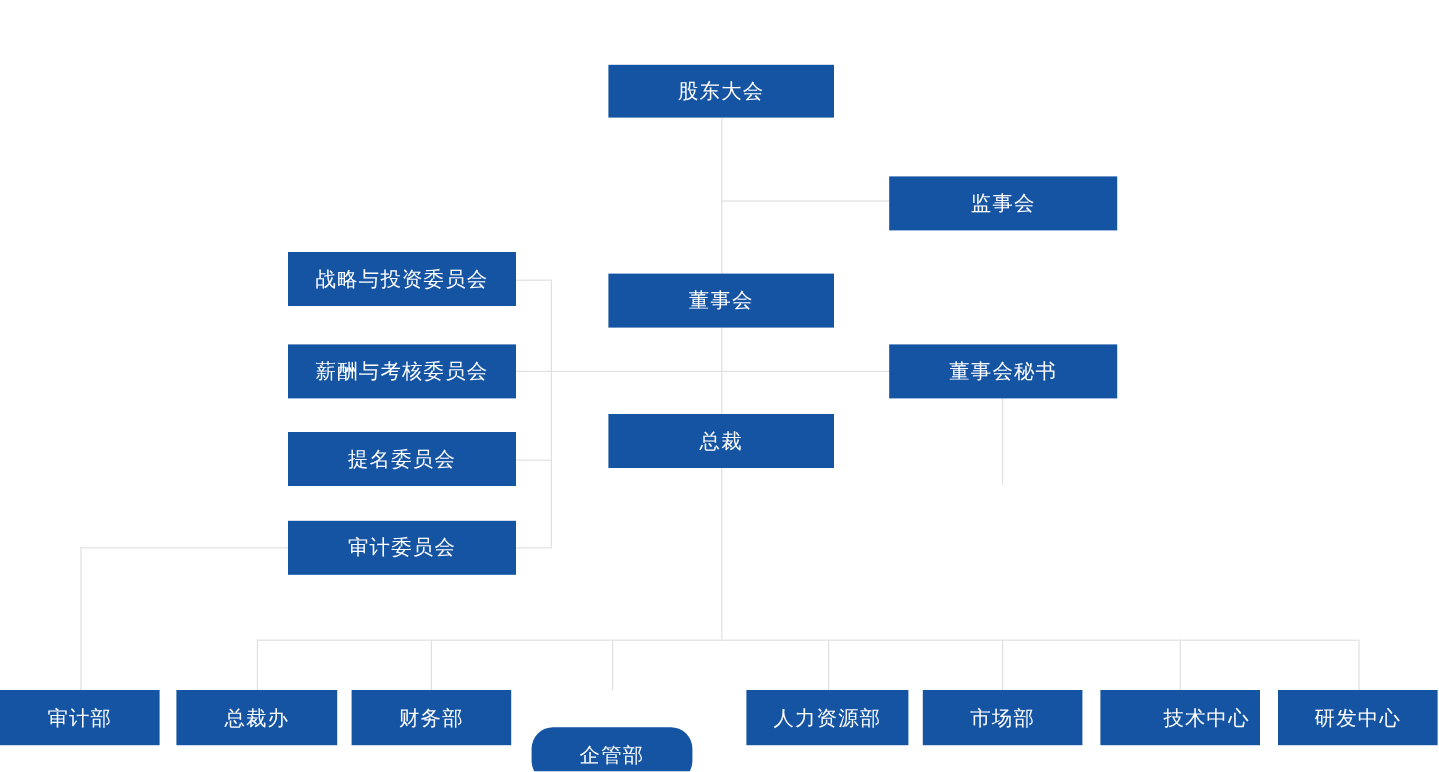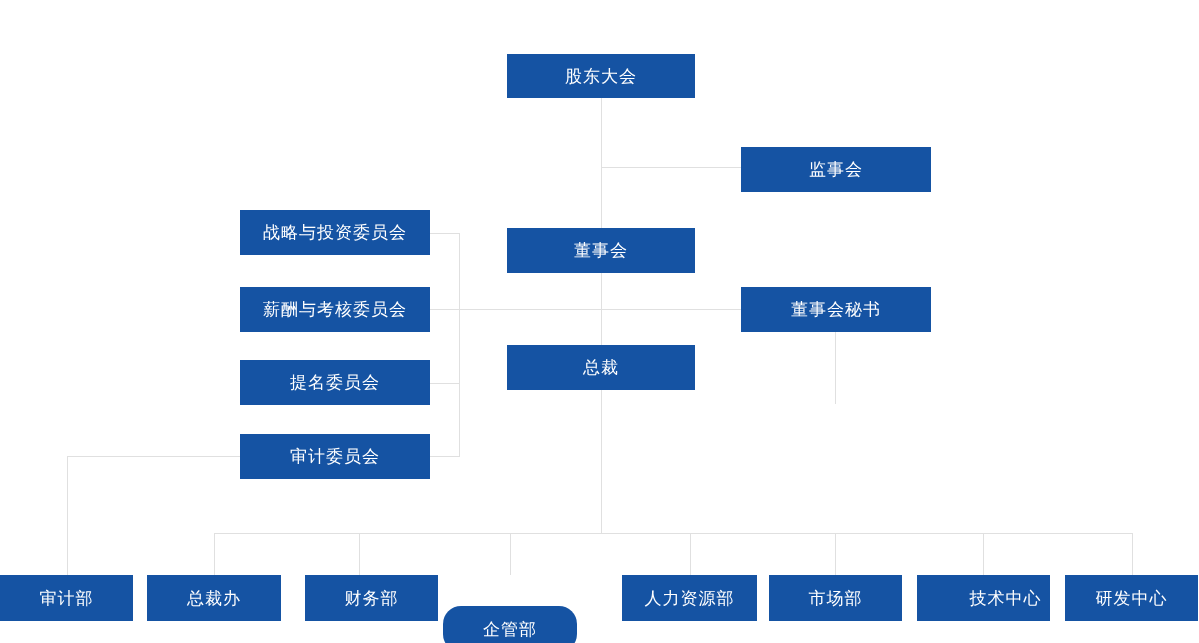--- a/index.html
+++ b/index.html
@@ -80,21 +80,21 @@
 
   <div class="node" style="left:741px; top:287px; width:190px; height:45px;">董事会秘书</div>
 
 
   <div class="node" style="left:507px; top:345px; width:188px; height:45px;">总裁</div>
 
   <div class="node" style="left:0px; top:575px; width:133px; height:46px;">审计部</div>
 
   <div class="node" style="left:147px; top:575px; width:134px; height:46px;text-align:right;">总裁办</div>
 
-  <div class="node" style="left:293px; top:575px; width:133px; height:46px;margin-left:12px;">财务部</div>
+  <div class="node" style="left:293px; top:575px; width:133px; height:46px;">财务部</div>
 
   <div class="node" style="left:443px; top:606px; width:134px; height:46px;border-radius:18px;">企管部</div>
 
   <div class="node" style="left:769px; top:575px; width:133px; height:46px;">市场部</div>
 
   <div class="node" style="left:622px; top:575px; width:135px; height:46px;">人力资源部</div>
 
   <div class="node" style="left:917px; top:575px; width:133px; height:46px;padding-left:44px;">技术中心</div>
 
   <div class="node" style="left:1065px; top:575px; width:133px; height:46px;">研发中心</div>

